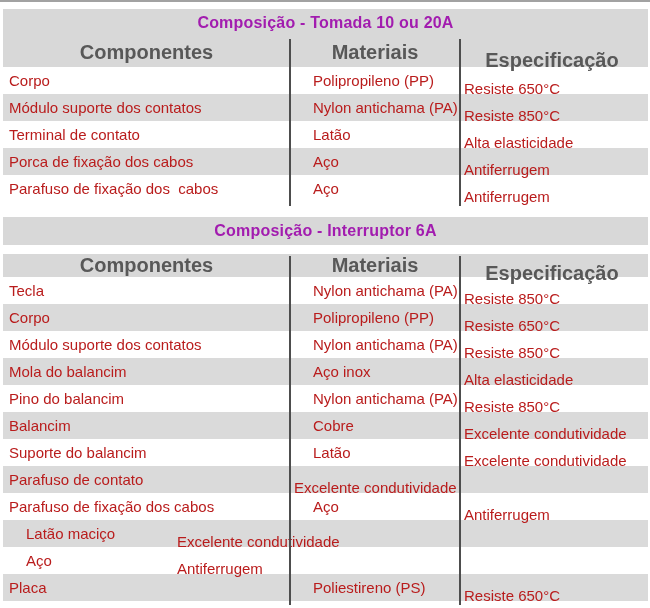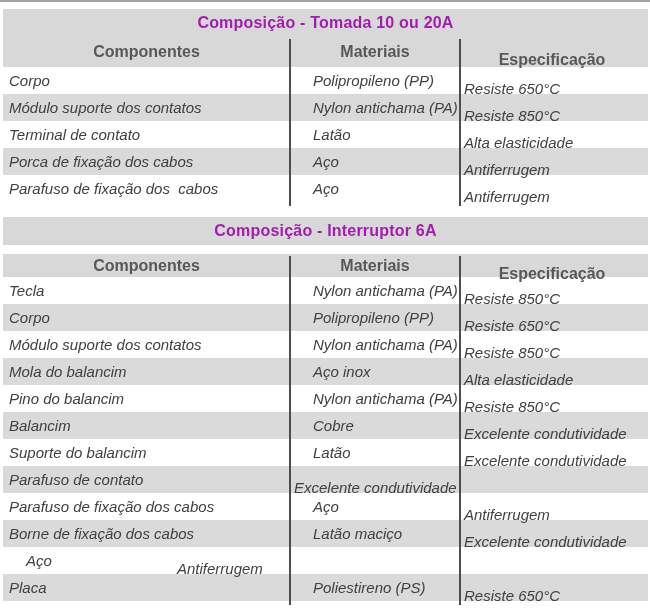--- a/index.html
+++ b/index.html
@@ -35,34 +35,33 @@
   }
   .grid { position: relative; }
   .thead { display: flex; }
   .t1 .thead { height: 30px; }
   .t2 .thead { height: 23px; }
   .header-cell {
     display: flex;
     align-items: center;
     justify-content: center;
     font-weight: bold;
-    font-size: 16px;
+    font-size: 20px;
     color: #585858;
   }
   .col-1 { width: 287px; }
   .col-2 { width: 170px; }
   .col-3 { width: 184px; margin-top: 16px; }
   .row {
     display: flex;
     height: 27px;
     align-items: center;
     font-size: 15px;
-    color: #404040;
+    color: #b91c1c;
     background: #ffffff;
-    font-style: italic;
   }
   .row.striped { background: #dadada; }
   .cell {
     display: flex;
     align-items: center;
     height: 100%;
     box-sizing: border-box;
     white-space: pre;
     overflow: hidden;
   }
@@ -179,21 +178,20 @@
             <div class="row striped">
               <div class="cell col-1">Parafuso de contato</div>
               <div class="cell col-3">Excelente condutividade</div>
             </div>
             <div class="row">
               <div class="cell col-1">Parafuso de fixação dos cabos</div>
               <div class="cell col-2">Aço</div>
               <div class="cell col-3">Antiferrugem</div>
             </div>
             <div class="row striped">
-              <div class="cell col-1">Borne de fixação dos cabos</div>
               <div class="cell col-2">Latão maciço</div>
               <div class="cell col-3">Excelente condutividade</div>
             </div>
             <div class="row">
               <div class="cell col-2">Aço</div>
               <div class="cell col-3">Antiferrugem</div>
             </div>
             <div class="row striped">
               <div class="cell col-1">Placa</div>
               <div class="cell col-2">Poliestireno (PS)</div>

